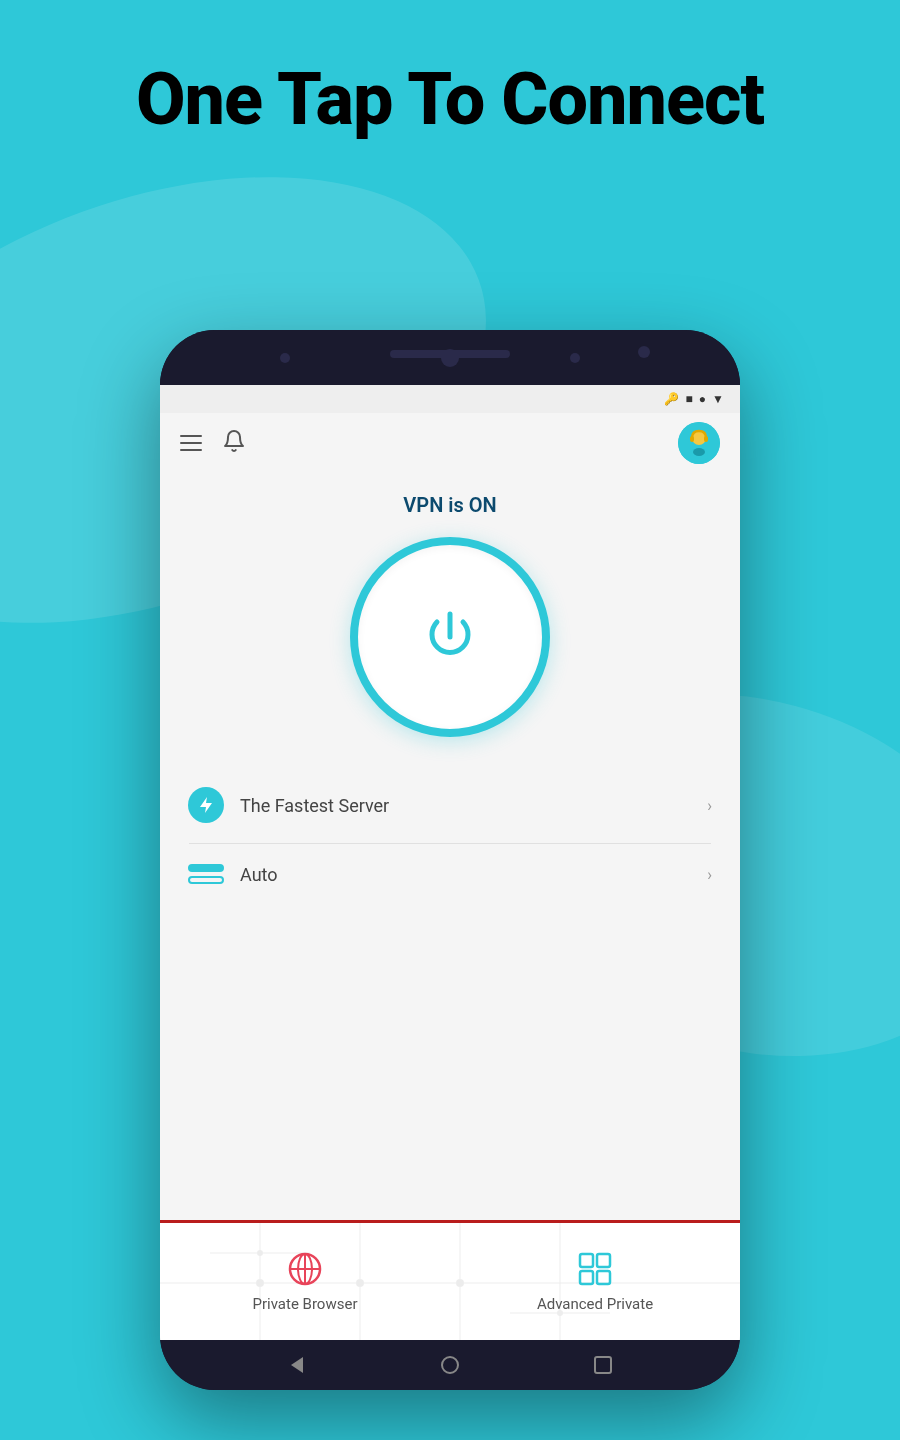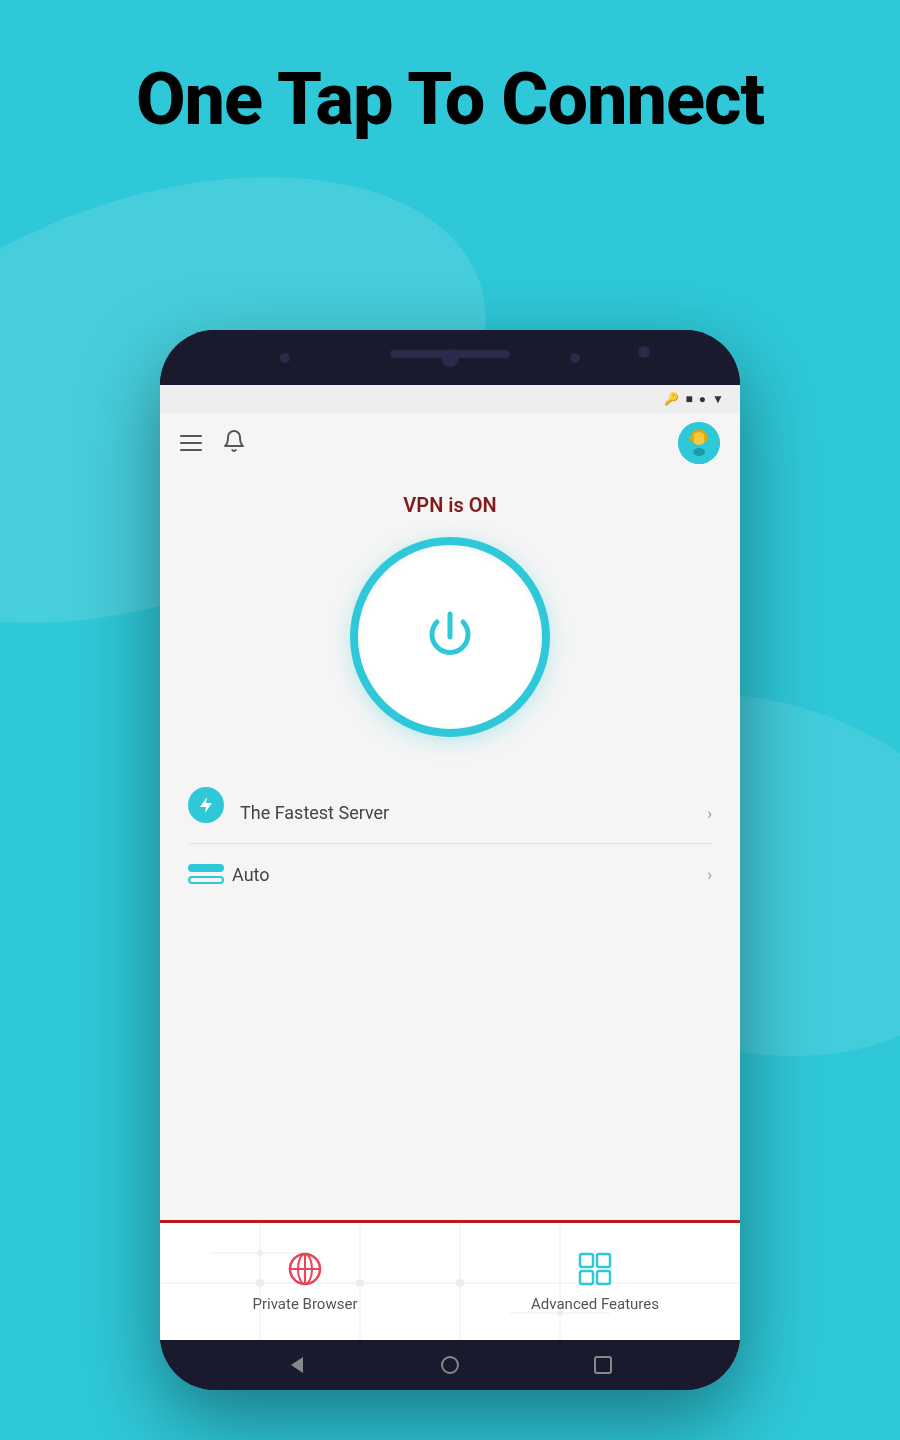--- a/index.html
+++ b/index.html
@@ -185,21 +185,21 @@
       background: #2ec8d8;
       display: flex;
       align-items: center;
       justify-content: center;
       cursor: pointer;
     }
 
     
     .vpn-status-text {
       text-align: center;
-      color: #7f1d1d;
+      color: #0c4a6e;
       font-size: 20px;
       font-weight: 600;
       margin-top: 20px;
       margin-bottom: 20px;
     }
 
     
     .power-button-wrapper {
       display: flex;
       justify-content: center;
@@ -238,21 +238,21 @@
     .divider {
       width: 90%;
       height: 1px;
       background: #e0e0e0;
       margin: 0 auto;
     }
 
     
     .server-row {
       display: flex;
-      align-items: flex-end;
+      align-items: center;
       padding: 20px 28px;
       gap: 16px;
       cursor: pointer;
     }
 
     .lightning-icon {
       width: 36px;
       height: 36px;
       border-radius: 50%;
       background: #2ec8d8;
@@ -271,21 +271,21 @@
     .chevron {
       font-size: 16px;
       color: #999;
     }
 
     
     .protocol-row {
       display: flex;
       align-items: center;
       padding: 18px 28px;
-      gap: 8px;
+      gap: 16px;
       cursor: pointer;
     }
 
     .protocol-icon {
       width: 36px;
       height: 24px;
       display: flex;
       flex-direction: column;
       gap: 4px;
       justify-content: center;
@@ -483,21 +483,21 @@
         <span class="nav-item-label">Private Browser</span>
       </div>
 
       <div class="nav-item">
         <svg width="36" height="36" viewBox="0 0 36 36" fill="none">
           <rect x="3" y="3" width="13" height="13" rx="2" stroke="#2ec8d8" stroke-width="2.5" fill="none"></rect>
           <rect x="20" y="3" width="13" height="13" rx="2" stroke="#2ec8d8" stroke-width="2.5" fill="none"></rect>
           <rect x="3" y="20" width="13" height="13" rx="2" stroke="#2ec8d8" stroke-width="2.5" fill="none"></rect>
           <rect x="20" y="20" width="13" height="13" rx="2" stroke="#2ec8d8" stroke-width="2.5" fill="none"></rect>
         </svg>
-        <span class="nav-item-label">Advanced Features</span>
+        <span class="nav-item-label">Advanced Private</span>
       </div>
     </div>
 
   </div>
 
   <div class="phone-bottom-bar">
     <div class="nav-btn">
       <svg width="20" height="20" viewBox="0 0 20 20" fill="none">
         <polygon points="16,2 4,10 16,18" fill="#888"></polygon>
       </svg>

